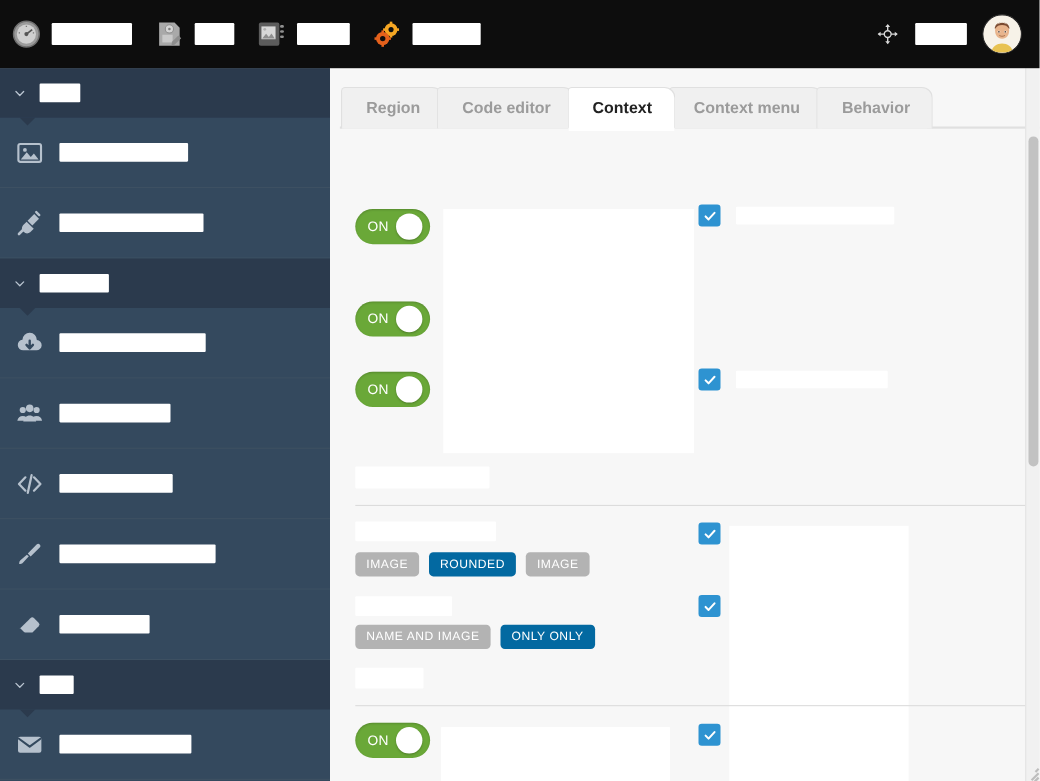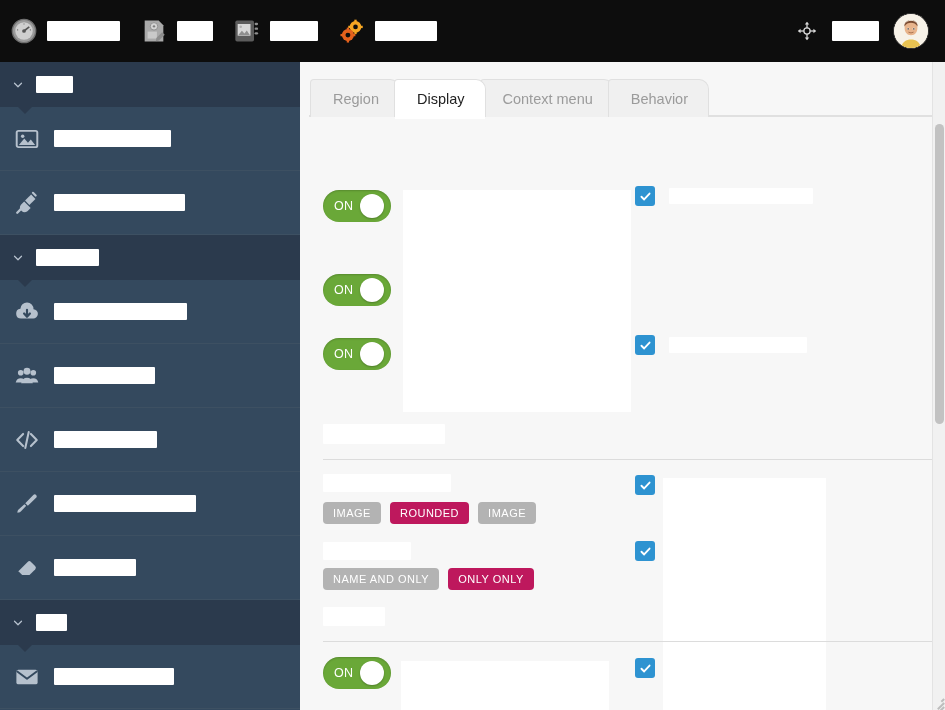--- a/index.html
+++ b/index.html
@@ -99,20 +99,21 @@
     font-size: 14.5px; color: #9b9b9b;
     background: #f0f0f0;
     border: 1px solid #e0e0e0;
     border-bottom: none;
     border-radius: 4px 10px 0 0;
     transform: skewX(0deg);
     margin-right: -6px;
     cursor: pointer;
     white-space: nowrap;
     z-index: 1;
+    font-weight: bold;
   }
   .tab.active {
     background: #ffffff;
     color: #222;
     z-index: 5;
     border-color: #e0e0e0;
   }
   .tab.active::after {
     content: ""; position: absolute;
     left: 0; right: 0; bottom: -2px; height: 3px;
@@ -164,21 +165,21 @@
 
   .pill {
     height: 22px; padding: 0 10px;
     border-radius: 4px;
     background: #b3b3b3; color: #fff;
     font-size: 11px; letter-spacing: .5px;
     display: inline-flex; align-items: center;
     margin-right: 9px; cursor: pointer;
     white-space: nowrap;
   }
-  .pill.sel { background: #be185d; }
+  .pill.sel { background: #0369a1; }
 
   .divider {
     position: absolute;
     height: 1px; background: #dcdcdc;
   }
 
   .whitebox { background: #fff; position: absolute; }
 
   
   .vscroll {
@@ -392,22 +393,25 @@
     <span class="redact sb-lab" style="width:120px"></span>
   </div>
 </div>
 
 <div class="content">
 
   <div class="tabstrip">
     <div class="tab">
       <span>Region</span>
     </div>
+    <div class="tab">
+      <span>Code editor</span>
+    </div>
     <div class="tab active">
-      <span>Display</span>
+      <span>Context</span>
     </div>
     <div class="tab">
       <span>Context menu</span>
     </div>
     <div class="tab">
       <span>Behavior</span>
     </div>
   </div>
 
   <div class="scrollarea">
@@ -465,21 +469,21 @@
     <div class="row" style="left:322px; top:358px;">
       <div class="cbx">
         <svg viewBox="0 0 24 24">
           <path d="M4.5 12.5l5 5 10-11" stroke="currentColor" stroke-width="3.4" fill="none" stroke-linecap="round" stroke-linejoin="round"></path>
         </svg>
       </div>
     </div>
 
     <span class="redact" style="position:absolute;left:10px;top:425px;width:88px;height:18px;"></span>
     <div class="row" style="left:10px; top:451px;">
-      <span class="pill">NAME AND ONLY</span>
+      <span class="pill">NAME AND IMAGE</span>
       <span class="pill sel">ONLY ONLY</span>
     </div>
 
     <div class="row" style="left:322px; top:424px;">
       <div class="cbx">
         <svg viewBox="0 0 24 24">
           <path d="M4.5 12.5l5 5 10-11" stroke="currentColor" stroke-width="3.4" fill="none" stroke-linecap="round" stroke-linejoin="round"></path>
         </svg>
       </div>
     </div>

